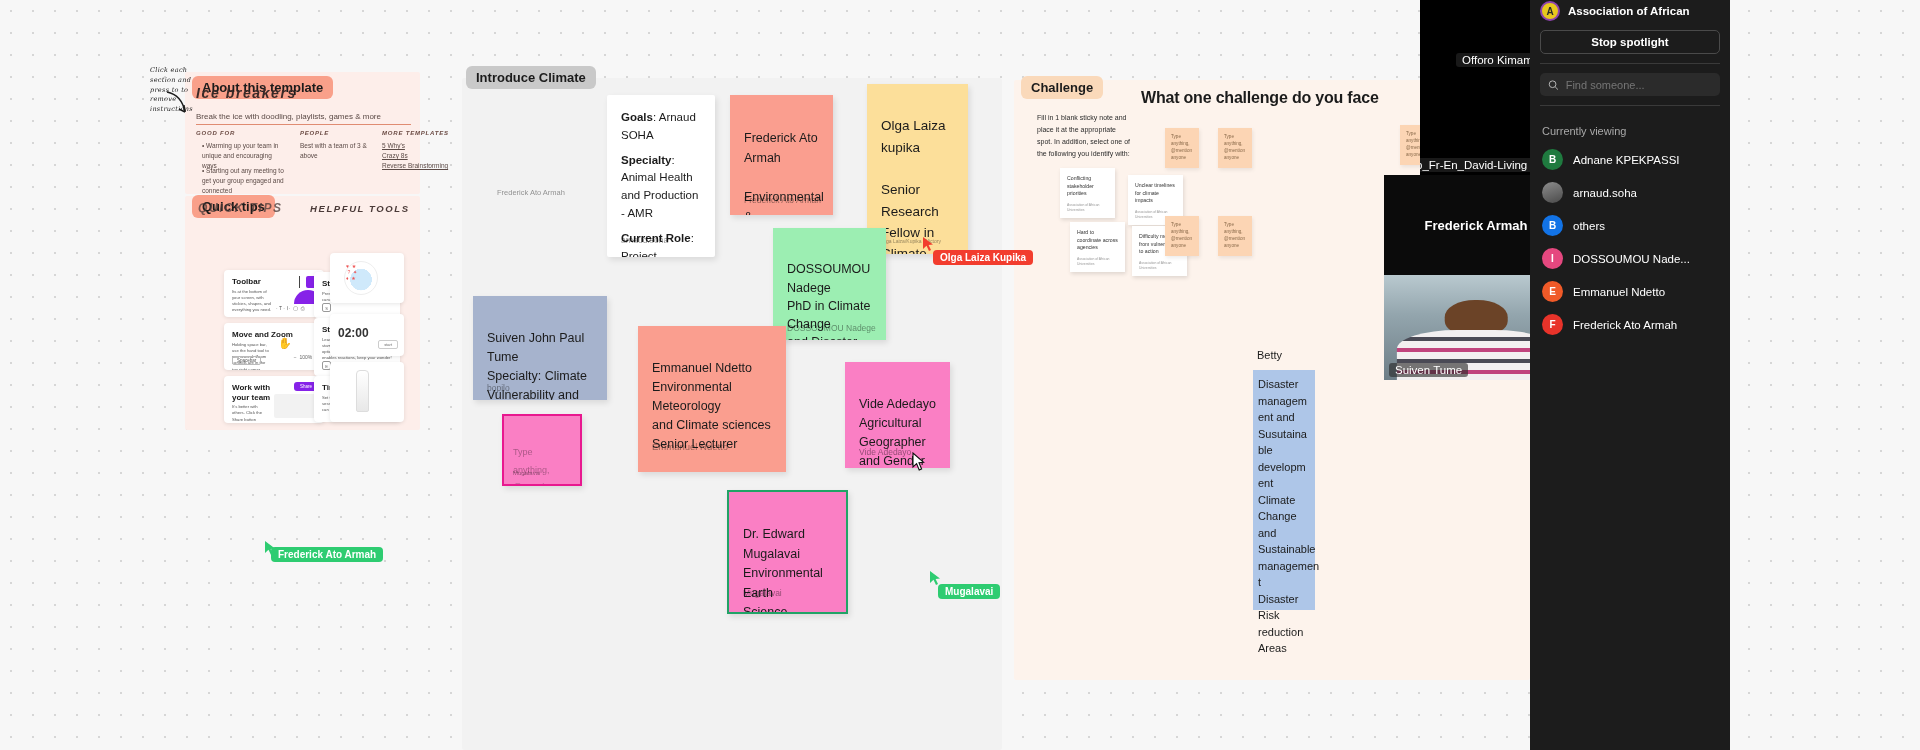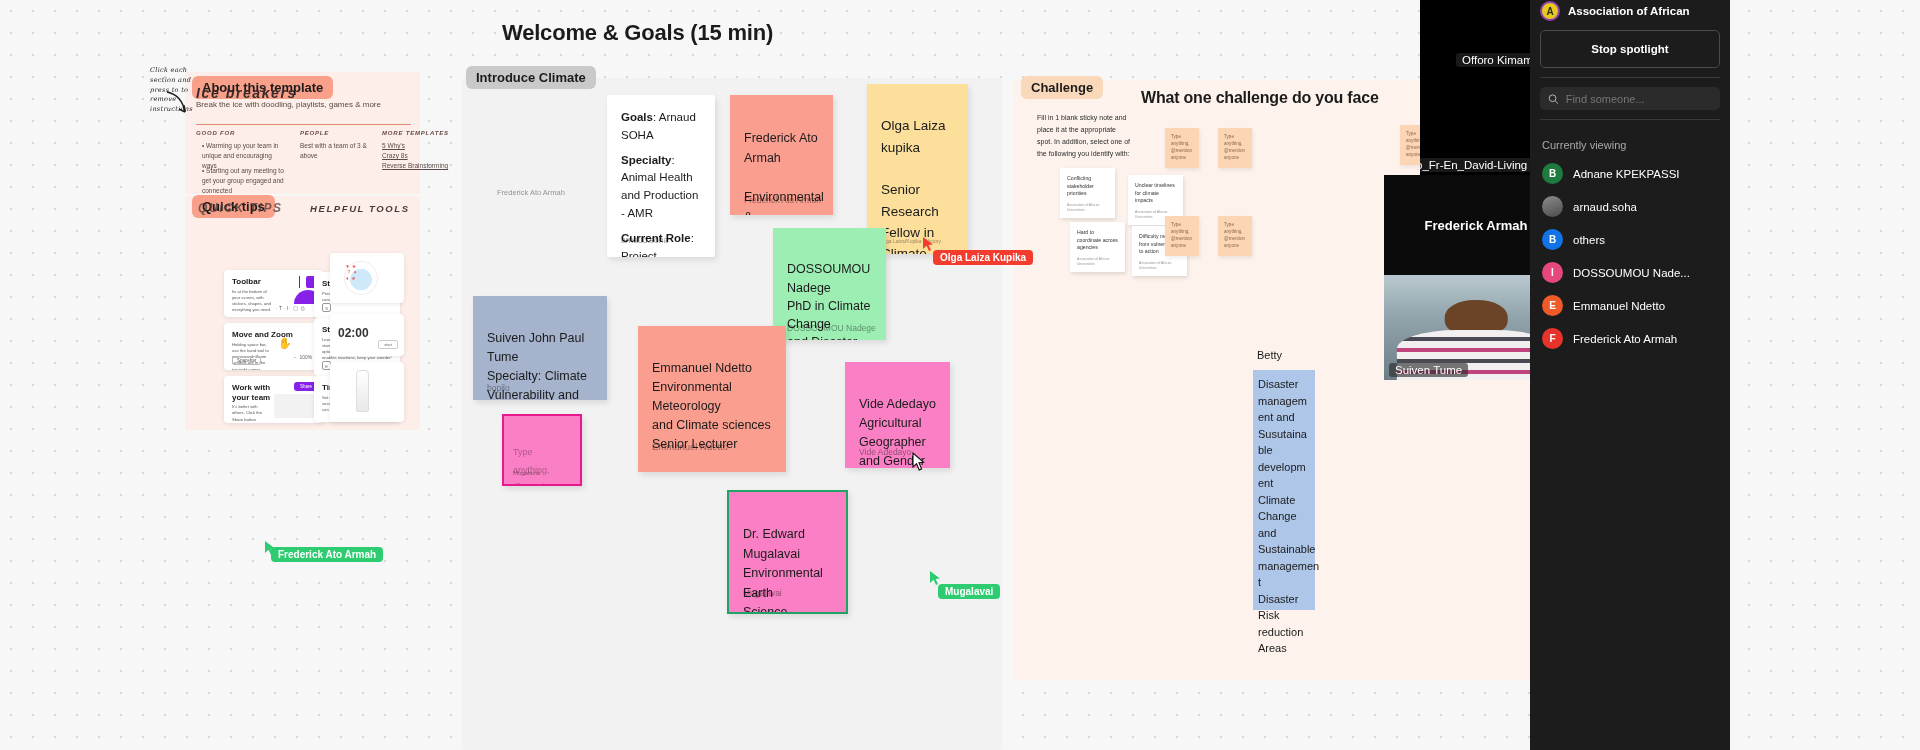--- a/index.html
+++ b/index.html
@@ -162,21 +162,21 @@
     font-size:11.5px; font-weight:600;
     overflow:hidden; white-space:nowrap;
   }
   .av {
     width:20px;height:20px;border-radius:50%;
     display:flex;align-items:center;justify-content:center;
     font-size:10px;font-weight:700;color:#fff;flex:none;
   }
   .spot-btn {
     margin:8px 10px 0 10px;
-    height:38px;
+    height:24px;
     border:1px solid #4a4a4a;
     border-radius:5px;
     display:flex;align-items:center;justify-content:center;
     font-size:11.5px;font-weight:600;color:#fff;
     cursor:pointer;
   }
   .panel-div { height:1px; background:#3a3a3a; margin:9px 10px; }
   .search-box {
     margin:0 10px;
     height:23px;
@@ -244,21 +244,21 @@
 </style>
 </head>
 <body>
 
 <div id="canvas">
 
   <div class="frame frame-pink" style="left:185px; top:72px; width:235px; height:122px;"></div>
   <div class="frame-tag tag-salmon" style="left:192px; top:76px;">About this template</div>
 
   <div class="script" style="left:196px; top:85px; font-size:14px; color:#3a2a28;">Ice breakers</div>
-  <div class="sub-title" style="left:196px; top:100px; font-size:8px; color:#5b4a46;">Break the ice with doodling, playlists, games &amp; more</div>
+  <div class="sub-title" style="left:196px; top:112px; font-size:8px; color:#5b4a46;">Break the ice with doodling, playlists, games &amp; more</div>
   <div class="rule" style="left:196px; top:124px; width:215px;"></div>
 
   <div class="tiny-label" style="left:196px; top:130px;">GOOD FOR</div>
   <div class="tiny-text" style="left:202px; top:141px; width:82px;">• <span>Warming up your team in unique and encouraging ways</span></div>
   <div class="tiny-text" style="left:202px; top:166px; width:82px;">• <span>Starting out any meeting to get your group engaged and connected</span></div>
 
   <div class="tiny-label" style="left:300px; top:130px;">PEOPLE</div>
   <div class="tiny-text" style="left:300px; top:141px; width:72px;">Best with a team of 3 &amp; above</div>
 
   <div class="tiny-label" style="left:382px; top:130px;">MORE TEMPLATES</div>
@@ -326,21 +326,20 @@
     <div style="position:absolute;left:16px;top:10px;width:30px;height:30px;font-size:5px;color:#e55;">♥ &nbsp;★<br>&nbsp;?&nbsp;&nbsp;✦<br>♦ &nbsp;★</div>
   </div>
   <div class="tpl-card" style="left:330px; top:314px; width:74px; height:42px;">
     <div style="position:absolute;left:8px;top:12px;font-size:12px;font-weight:700;color:#333;">02:00</div>
     <div style="position:absolute;right:6px;bottom:7px;border:1px solid #ccc;border-radius:2px;font-size:4px;padding:1px 5px;color:#666;">start</div>
   </div>
   <div class="tpl-card" style="left:330px; top:362px; width:74px; height:60px;">
     <div style="position:absolute;left:26px;top:8px;width:13px;height:42px;background:linear-gradient(180deg,#fff,#e8e8e8);border:1px solid #ddd;border-radius:4px 4px 2px 2px;"></div>
   </div>
 
-  <div class="big-title" style="left:502px; top:20px;">Welcome &amp; Goals (15 min)</div>
 
   <div class="frame" style="left:462px; top:78px; width:540px; height:672px;"></div>
   <div class="frame-tag tag-grey" style="left:466px; top:66px;">Introduce Climate</div>
 
   <div style="position:absolute;left:497px;top:188px;font-size:7.5px;color:rgba(0,0,0,.42);">Frederick Ato Armah</div>
 
   <div class="note white" style="left:607px; top:95px; width:108px; height:162px; white-space:normal;">
     <div style="margin-bottom:7px;">
       <b>Goals</b><span>: Arnaud SOHA</span>
     </div>

